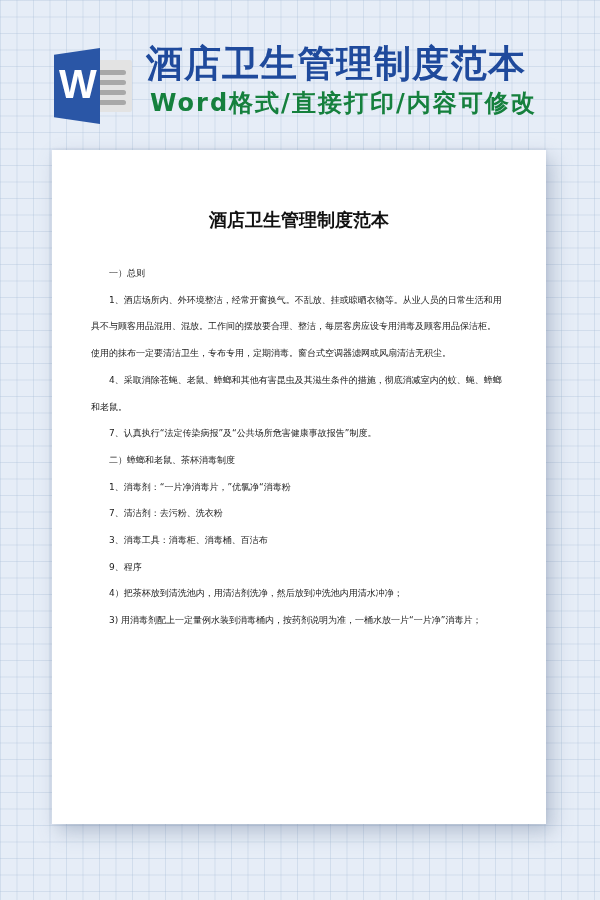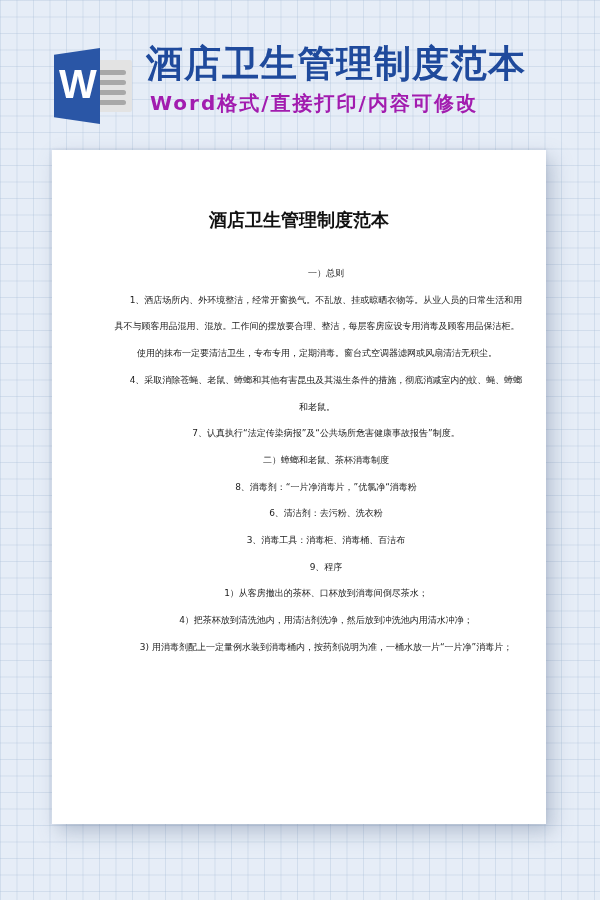--- a/index.html
+++ b/index.html
@@ -34,39 +34,38 @@
     font-weight: bold; font-size: 40px; line-height: 40px; text-align: center;
   }
   .banner-title {
     position: absolute; left: 146px; top: 42px;
     font-size: 37px; font-weight: bold; color: #1f4a9c; letter-spacing: 1px;
     line-height: 44px; white-space: nowrap;
     font-family: "DejaVu Sans", sans-serif;
   }
   .banner-subtitle {
     position: absolute; left: 150px; top: 88px;
-    font-size: 20px; font-weight: bold; color: #a21caf; letter-spacing: 2px;
+    font-size: 24px; font-weight: bold; color: #15803d; letter-spacing: 2px;
     line-height: 30px; white-space: nowrap;
     font-family: "DejaVu Sans", sans-serif;
   }
   .paper {
     position: absolute; left: 52px; top: 150px; width: 494px; height: 674px;
     background: #fff;
     box-shadow: 6px 8px 18px rgba(90,110,140,0.35), 0 0 4px rgba(90,110,140,0.15);
   }
   .doc-title {
     position: absolute; left: 0; top: 58px; width: 100%; text-align: center;
     font-size: 18px; font-weight: bold; color: #111; line-height: 24px;
     font-family: "DejaVu Sans", sans-serif;
   }
   .doc-body {
-    position: absolute; left: 59px; top: 110px; width: 412px;
+    position: absolute; left: 39px; top: 110px; width: 412px;
     font-size: 9px; color: #222; line-height: 26.7px;
     font-family: "DejaVu Sans", sans-serif;
-    text-align: center;
   }
   .doc-body p { margin: 0; }
   .doc-body p.indent { text-indent: 18px; }
   .doc-body p.h { text-indent: 18px; }
   .doc-body p.step { text-indent: 18px; }
 </style>
 </head>
 <body>
 
 <div class="banner">
@@ -84,21 +83,20 @@
 </div>
 
 <div class="paper">
   <div class="doc-title">酒店卫生管理制度范本</div>
   <div class="doc-body">
     <p class="h">一）总则</p>
     <p class="indent">1、酒店场所内、外环境整洁，经常开窗换气。不乱放、挂或晾晒衣物等。从业人员的日常生活和用具不与顾客用品混用、混放。工作间的摆放要合理、整洁，每层客房应设专用消毒及顾客用品保洁柜。使用的抹布一定要清洁卫生，专布专用，定期消毒。窗台式空调器滤网或风扇清洁无积尘。</p>
     <p class="indent">4、采取消除苍蝇、老鼠、蟑螂和其他有害昆虫及其滋生条件的措施，彻底消减室内的蚊、蝇、蟑螂和老鼠。</p>
     <p class="indent">7、认真执行“法定传染病报”及“公共场所危害健康事故报告”制度。</p>
     <p class="h">二）蟑螂和老鼠、茶杯消毒制度</p>
-    <p class="step">8、消毒剂：“一片净消毒片，”优氯净“消毒粉</p>
-    <p class="step">6、清洁剂：去污粉、洗衣粉</p>
+    <p class="step">1、消毒剂：“一片净消毒片，”优氯净“消毒粉</p>
+    <p class="step">7、清洁剂：去污粉、洗衣粉</p>
     <p class="step">3、消毒工具：消毒柜、消毒桶、百洁布</p>
     <p class="step">9、程序</p>
-    <p class="step">1）从客房撤出的茶杯、口杯放到消毒间倒尽茶水；</p>
     <p class="step">4）把茶杯放到清洗池内，用清洁剂洗净，然后放到冲洗池内用清水冲净；</p>
     <p class="step">3) 用消毒剂配上一定量例水装到消毒桶内，按药剂说明为准，一桶水放一片“一片净”消毒片；</p>
   </div>
 </div>
 
 </body></html>

